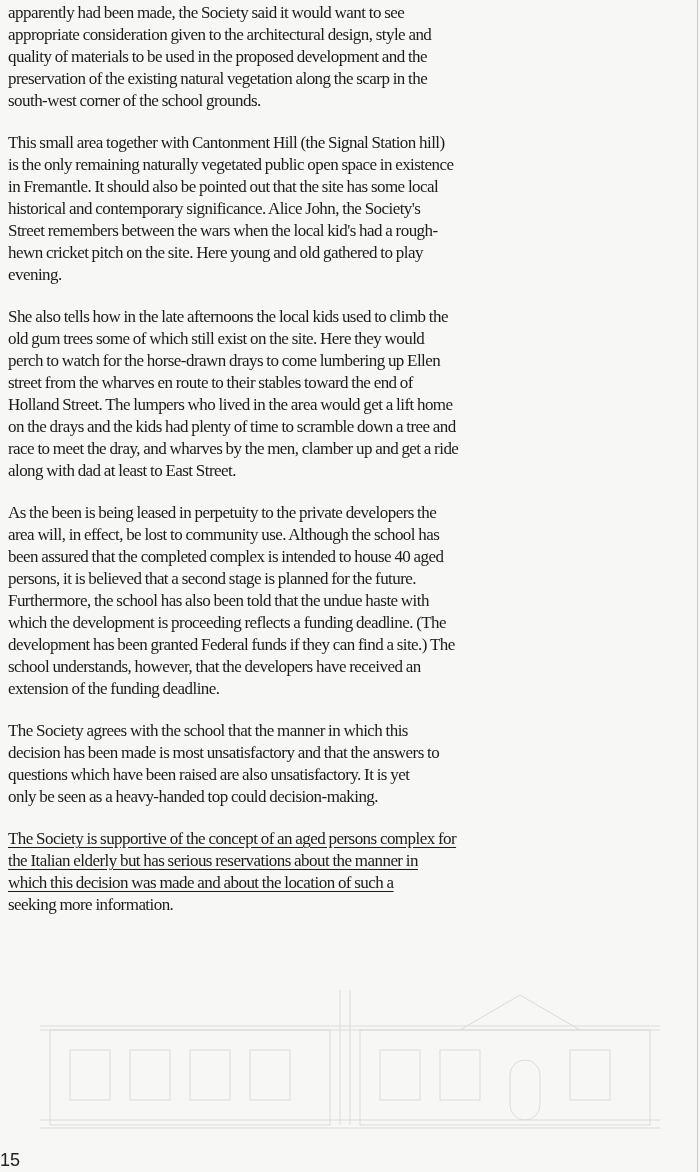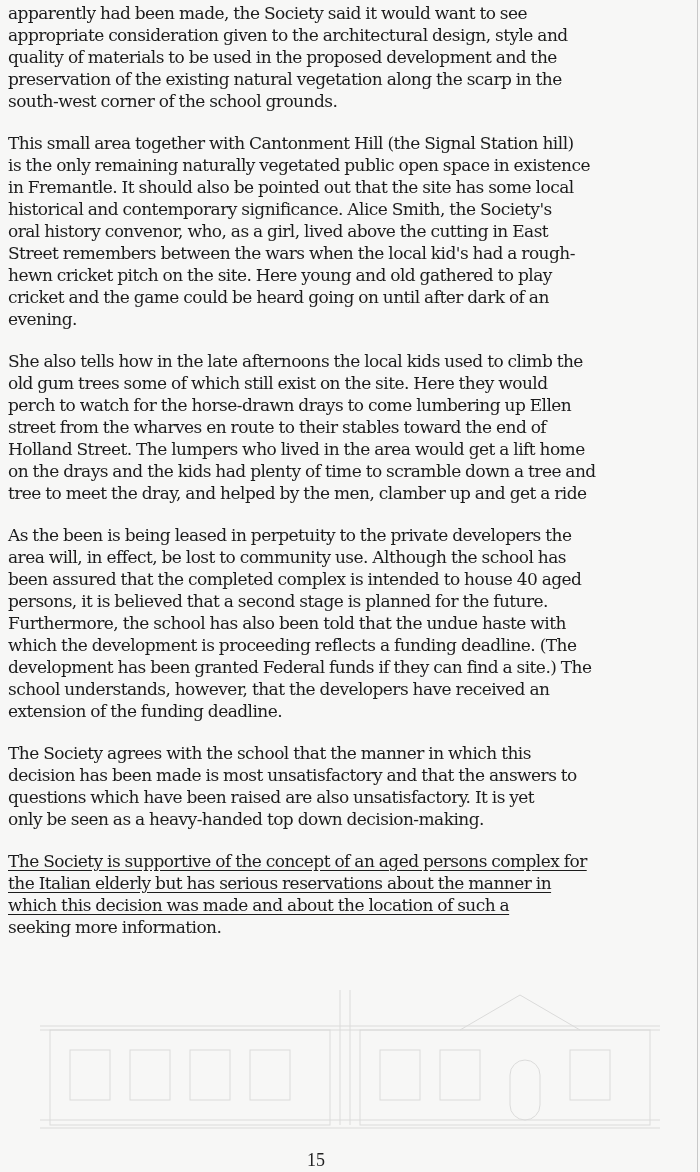--- a/index.html
+++ b/index.html
@@ -40,41 +40,42 @@
       margin: 0 0 20px 0;
       font-size: 17px;
       line-height: 22px;
       letter-spacing: -0.55px;
       word-spacing: -0.4px;
       white-space: normal;
     }
     .para .line {
       display: block;
       white-space: nowrap;
+      font-family: Liberation Serif, serif;
     }
     .u {
       text-decoration: underline;
       text-underline-offset: 3px;
       margin-top: 36px;
     }
     .illustration {
       position: absolute;
       left: 40px;
       top: 990px;
       width: 620px;
       height: 140px;
       opacity: 0.22;
     }
     .page-number {
       position: absolute;
       left: 0;
       width: 632px;
       top: 1150px;
-      text-align: center;
-      font-family: Liberation Serif, serif;
+      text-align: left;
+      font-family: Liberation Sans, sans-serif;
       font-size: 18px;
       color: #222;
     }
   </style>
 </head>
 <body>
 
 <div class="page">
   <div class="right-edge"></div>
 
@@ -106,55 +107,54 @@
       <span class="line">appropriate consideration given to the architectural design, style and</span>
       <span class="line">quality of materials to be used in the proposed development and the</span>
       <span class="line">preservation of the existing natural vegetation along the scarp in the</span>
       <span class="line">south-west corner of the school grounds.</span>
     </p>
 
     <p class="para">
       <span class="line">This small area together with Cantonment Hill (the Signal Station hill)</span>
       <span class="line">is the only remaining naturally vegetated public open space in existence</span>
       <span class="line">in Fremantle.  It should also be pointed out that the site has some local</span>
-      <span class="line">historical and contemporary significance.  Alice Smith, the Society's</span>
-      <span class="line">oral history convenor, who, as a girl, lived above the cutting in East</span>
+      <span class="line">historical and contemporary significance.  Alice John, the Society's</span>
       <span class="line">Street remembers between the wars when the local kid's had a rough-</span>
       <span class="line">hewn cricket pitch on the site.  Here young and old gathered to play</span>
-      <span class="line">cricket and the game could be heard going on until after dark of an</span>
       <span class="line">evening.</span>
     </p>
 
     <p class="para">
       <span class="line">She also tells how in the late afternoons the local kids used to climb the</span>
       <span class="line">old gum trees some of which still exist on the site.  Here they would</span>
       <span class="line">perch to watch for the horse-drawn drays to come lumbering up Ellen</span>
       <span class="line">street from the wharves en route to their stables toward the end of</span>
       <span class="line">Holland Street.  The lumpers who lived in the area would get a lift home</span>
       <span class="line">on the drays and the kids had plenty of time to scramble down a tree and</span>
-      <span class="line">tree to meet the dray, and helped by the men, clamber up and get a ride</span>
+      <span class="line">race to meet the dray, and wharves by the men, clamber up and get a ride</span>
+      <span class="line">along with dad at least to East Street.</span>
     </p>
 
     <p class="para">
       <span class="line">As the been is being leased in perpetuity to the private developers the</span>
       <span class="line">area will, in effect, be lost to community use.  Although the school has</span>
       <span class="line">been assured that the completed complex is intended to house 40 aged</span>
       <span class="line">persons, it is believed that a second stage is planned for the future.</span>
       <span class="line">Furthermore, the school has also been told that the undue haste with</span>
       <span class="line">which the development is proceeding reflects a funding deadline.  (The</span>
       <span class="line">development has been granted Federal funds if they can find a site.)  The</span>
       <span class="line">school understands, however, that the developers have received an</span>
       <span class="line">extension of the funding deadline.</span>
     </p>
 
     <p class="para">
       <span class="line">The Society agrees with the school that the manner in which this</span>
       <span class="line">decision has been made is most unsatisfactory and that the answers to</span>
       <span class="line">questions which have been raised are also unsatisfactory.  It is yet</span>
-      <span class="line">only be seen as a heavy-handed top down decision-making.</span>
+      <span class="line">only be seen as a heavy-handed top could decision-making.</span>
     </p>
 
     <p class="para">
       <span class="line"><span class="u">The Society is supportive of the concept of an aged persons complex for</span></span>
       <span class="line"><span class="u">the Italian elderly but has serious reservations about the manner in</span></span>
       <span class="line"><span class="u">which this decision was made and about the location of such a</span></span>
       <span class="line">seeking more information.</span>
     </p>
   </div>
 

